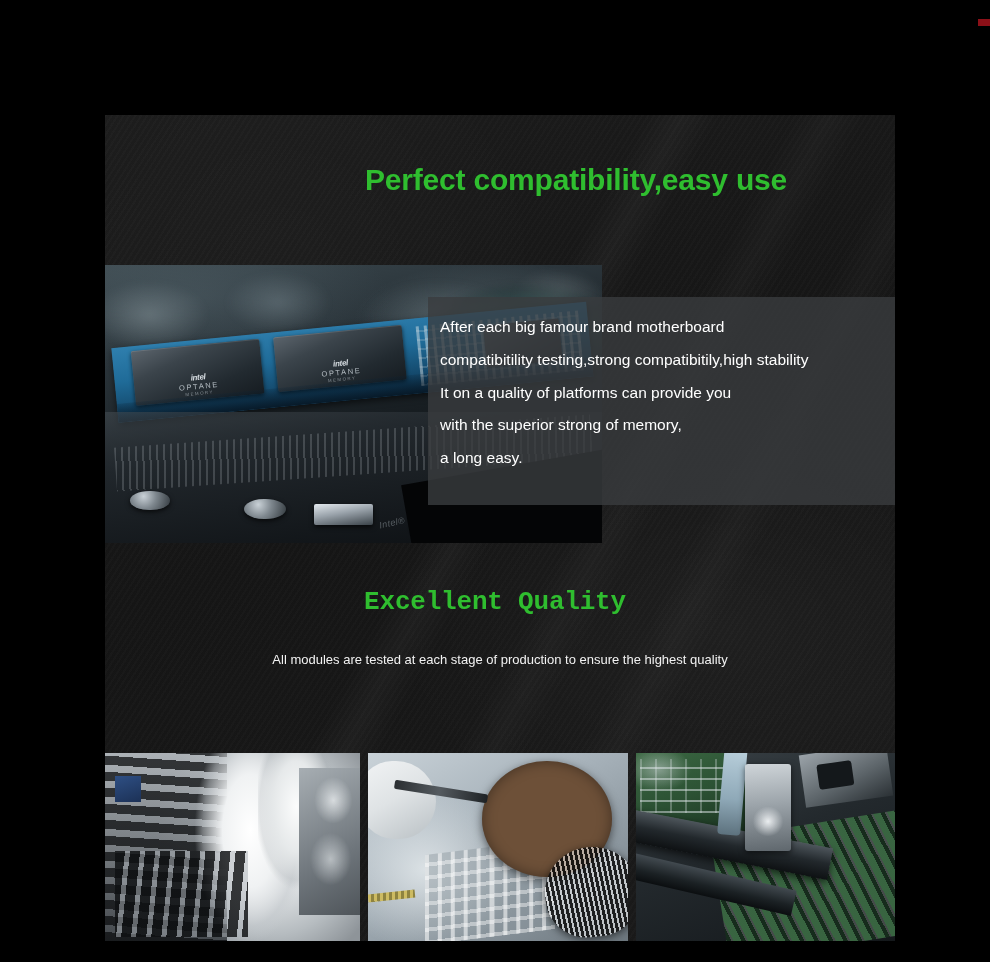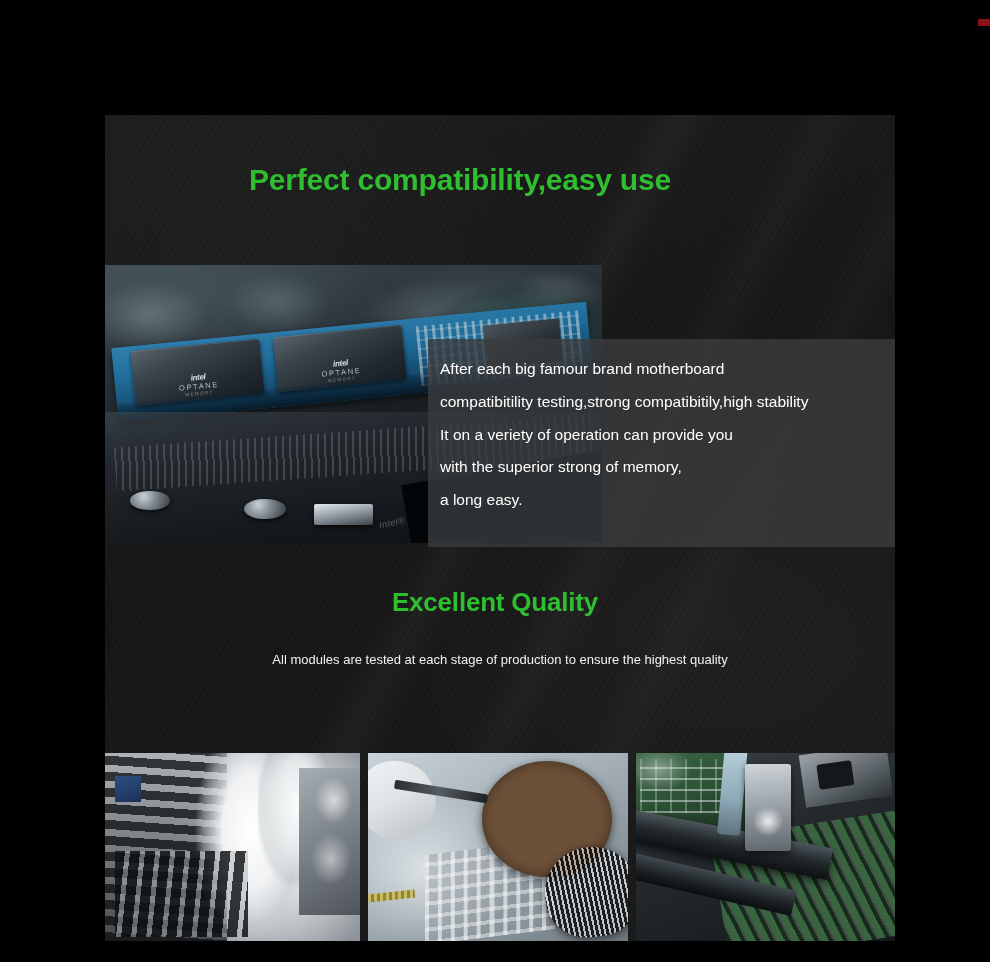--- a/index.html
+++ b/index.html
@@ -60,32 +60,33 @@
 
   
   .heading {
     position: absolute;
     font-weight: bold;
     color: #2fbe2f;
     white-space: nowrap;
     letter-spacing: -0.2px;
   }
   #heading-compat {
-    left: 144px;
+    left: 162px;
     top: 48px;
     width: 520px;
-    text-align: left;
+    text-align: right;
     font-size: 30px;
   }
   #heading-quality {
     left: 130px;
     top: 472px;
     width: 520px;
     text-align: center;
     font-size: 26px;
+    font-family: Liberation Mono, monospace;
   }
   #quality-tagline {
     position: absolute;
     left: 10px;
     top: 537px;
     width: 770px;
     text-align: center;
     font-size: 13px;
     color: #f2f2f2;
     white-space: nowrap;
@@ -266,21 +267,20 @@
   }
 
   
   #copy-overlay {
     position: absolute;
     left: 323px;
     top: 182px;
     width: 467px;
     height: 208px;
     background: rgba(58,60,62,0.80);
-    margin-top: 42px;
   }
   #copy-text {
     position: absolute;
     left: 12px;
     top: 14px;
     right: 2px;
     color: #ffffff;
     font-size: 15.5px;
     line-height: 32.8px;
     white-space: nowrap;
@@ -560,21 +560,21 @@
       <div class="mb-imprint">Intel® Optane™
 Memory Ready</div>
     </div>
     <div class="mb-wedge"></div>
   </div>
 
   <div id="copy-overlay">
     <div id="copy-text">
       <span class="line">After each big famour brand motherboard</span>
       <span class="line">compatibitility testing,strong compatibitily,high stability</span>
-      <span class="line">It on a veriety of operation can provide you</span>
+      <span class="line">It on a quality of platforms can provide you</span>
       <span class="line">with the superior strong of memory,</span>
       <span class="line">a long easy.</span>
     </div>
   </div>
 
   <div class="heading" id="heading-quality">Excellent Quality</div>
   <div id="quality-tagline">All modules are tested at each stage of production to ensure the highest quality</div>
 
   <div id="photo-strip">
     <div class="strip-photo strip-1">

